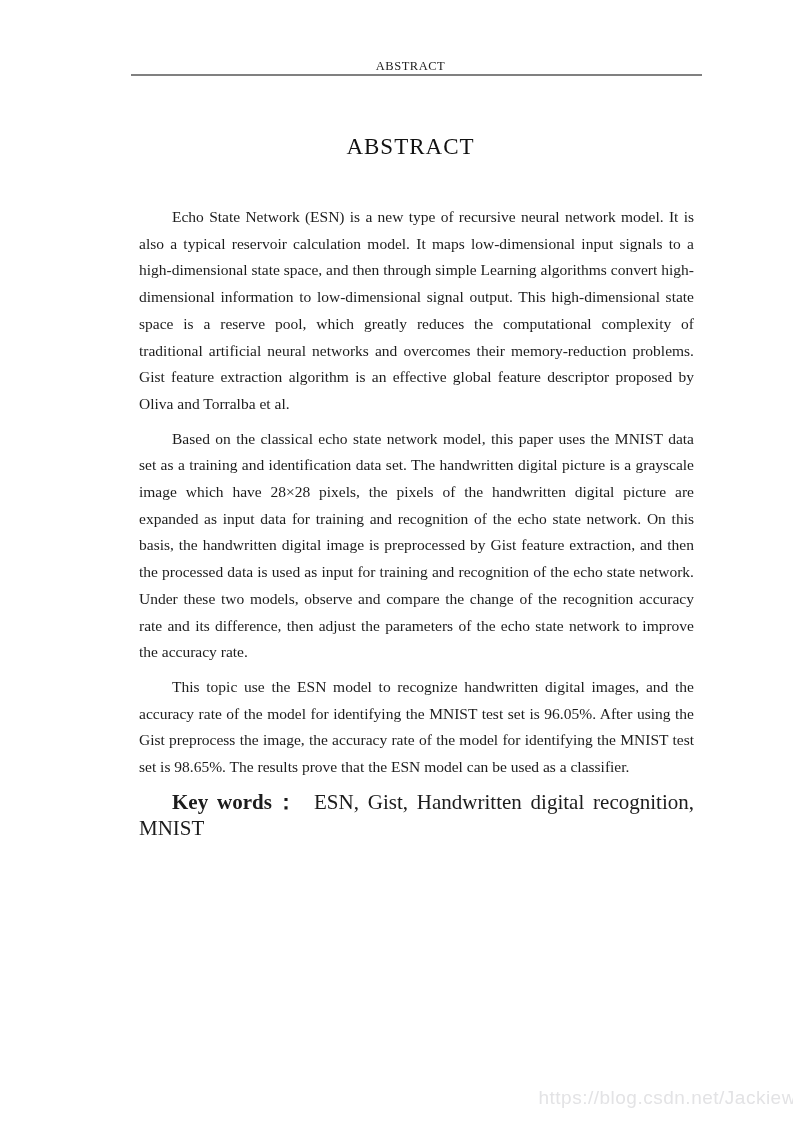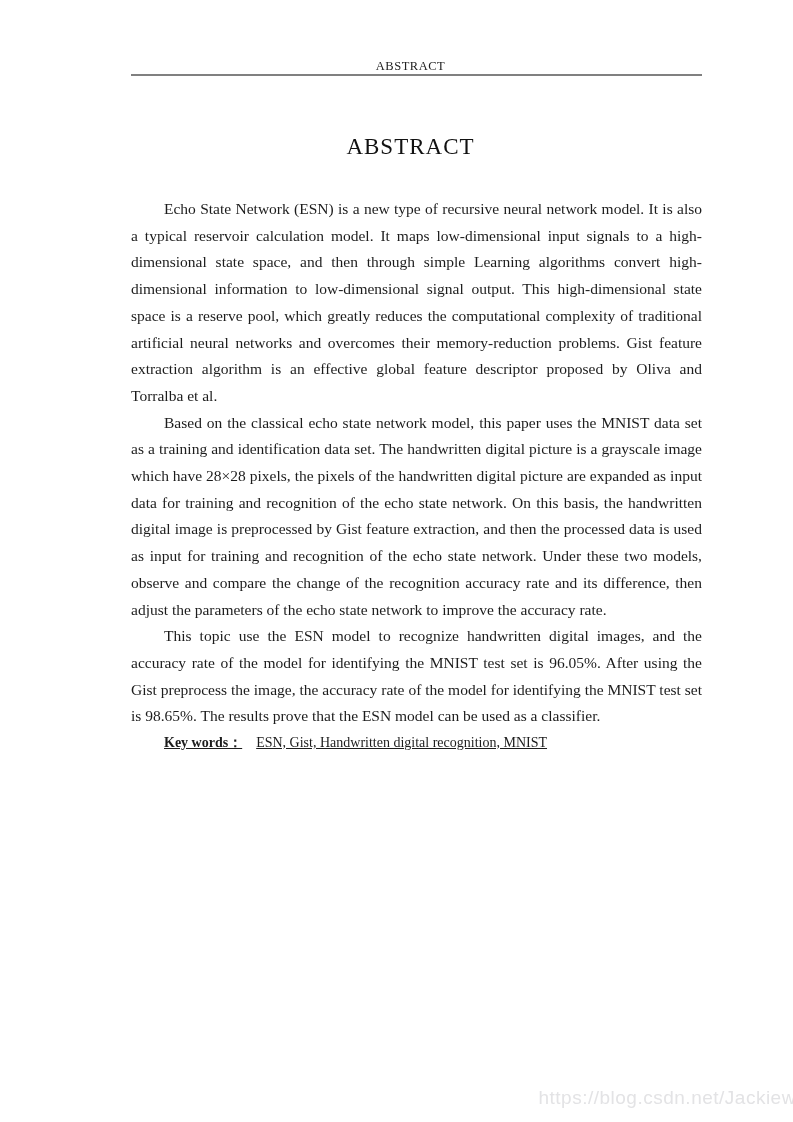--- a/index.html
+++ b/index.html
@@ -48,29 +48,28 @@
   .body-text {
     position: absolute;
     top: 196px;
     left: 131px;
     width: 571px;
     font-size: 15.5px;
     line-height: 26.7px;
     text-align: justify;
   }
   .body-text p {
-    margin: 0;
+    margin: 8px;
     padding: 0;
     text-indent: 33px;
   }
   .keywords {
     margin-top: 50px;
-    font-size: 14px;
+    font-size: 21px;
     text-indent: 0;
-    text-decoration: underline;
   }
   .keywords .kw-label {
     font-weight: bold;
   }
   .keywords .kw-value {
     margin-left: 14px;
   }
   .page-number {
     position: absolute;
     top: 1046px;

